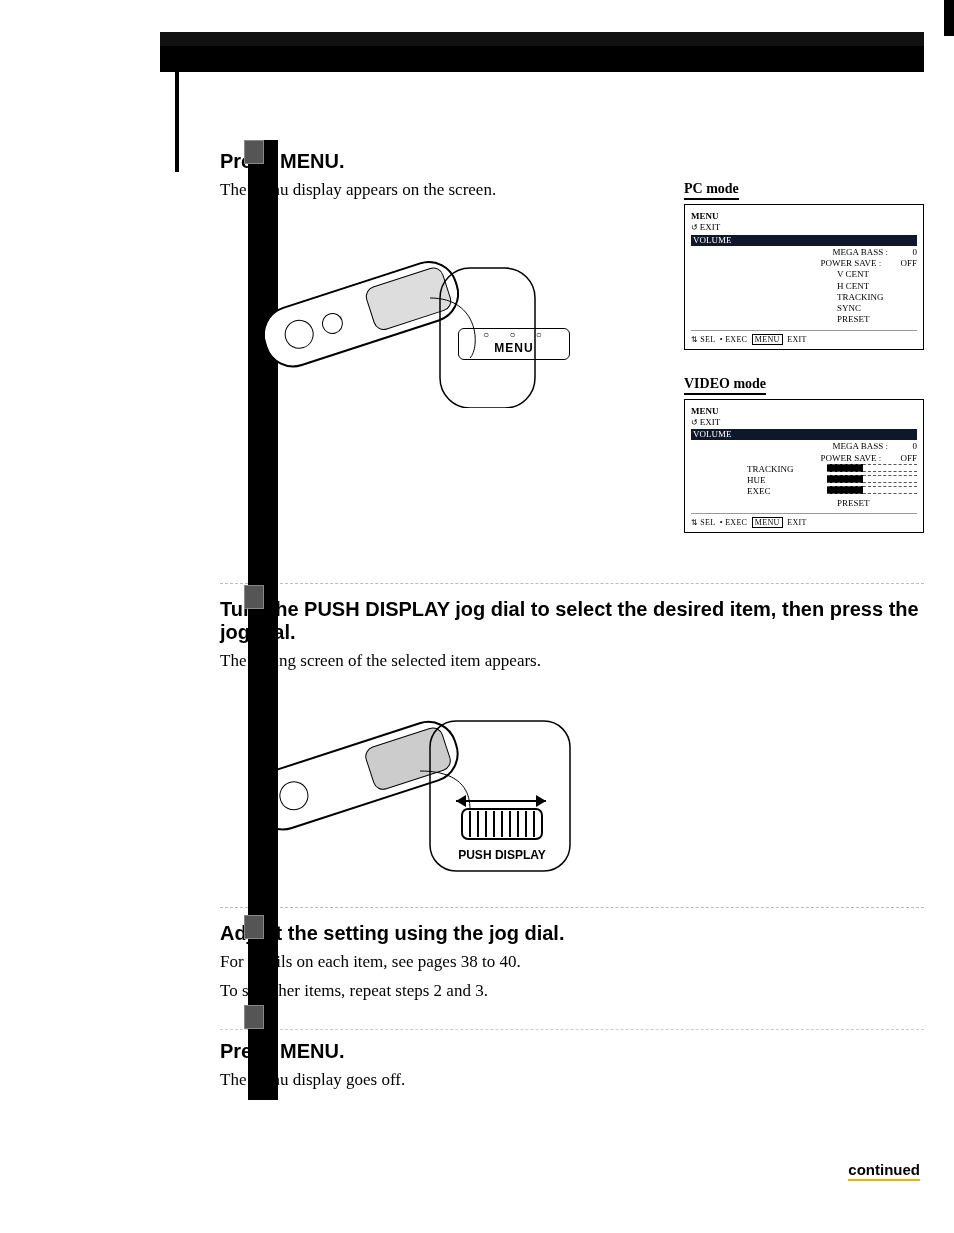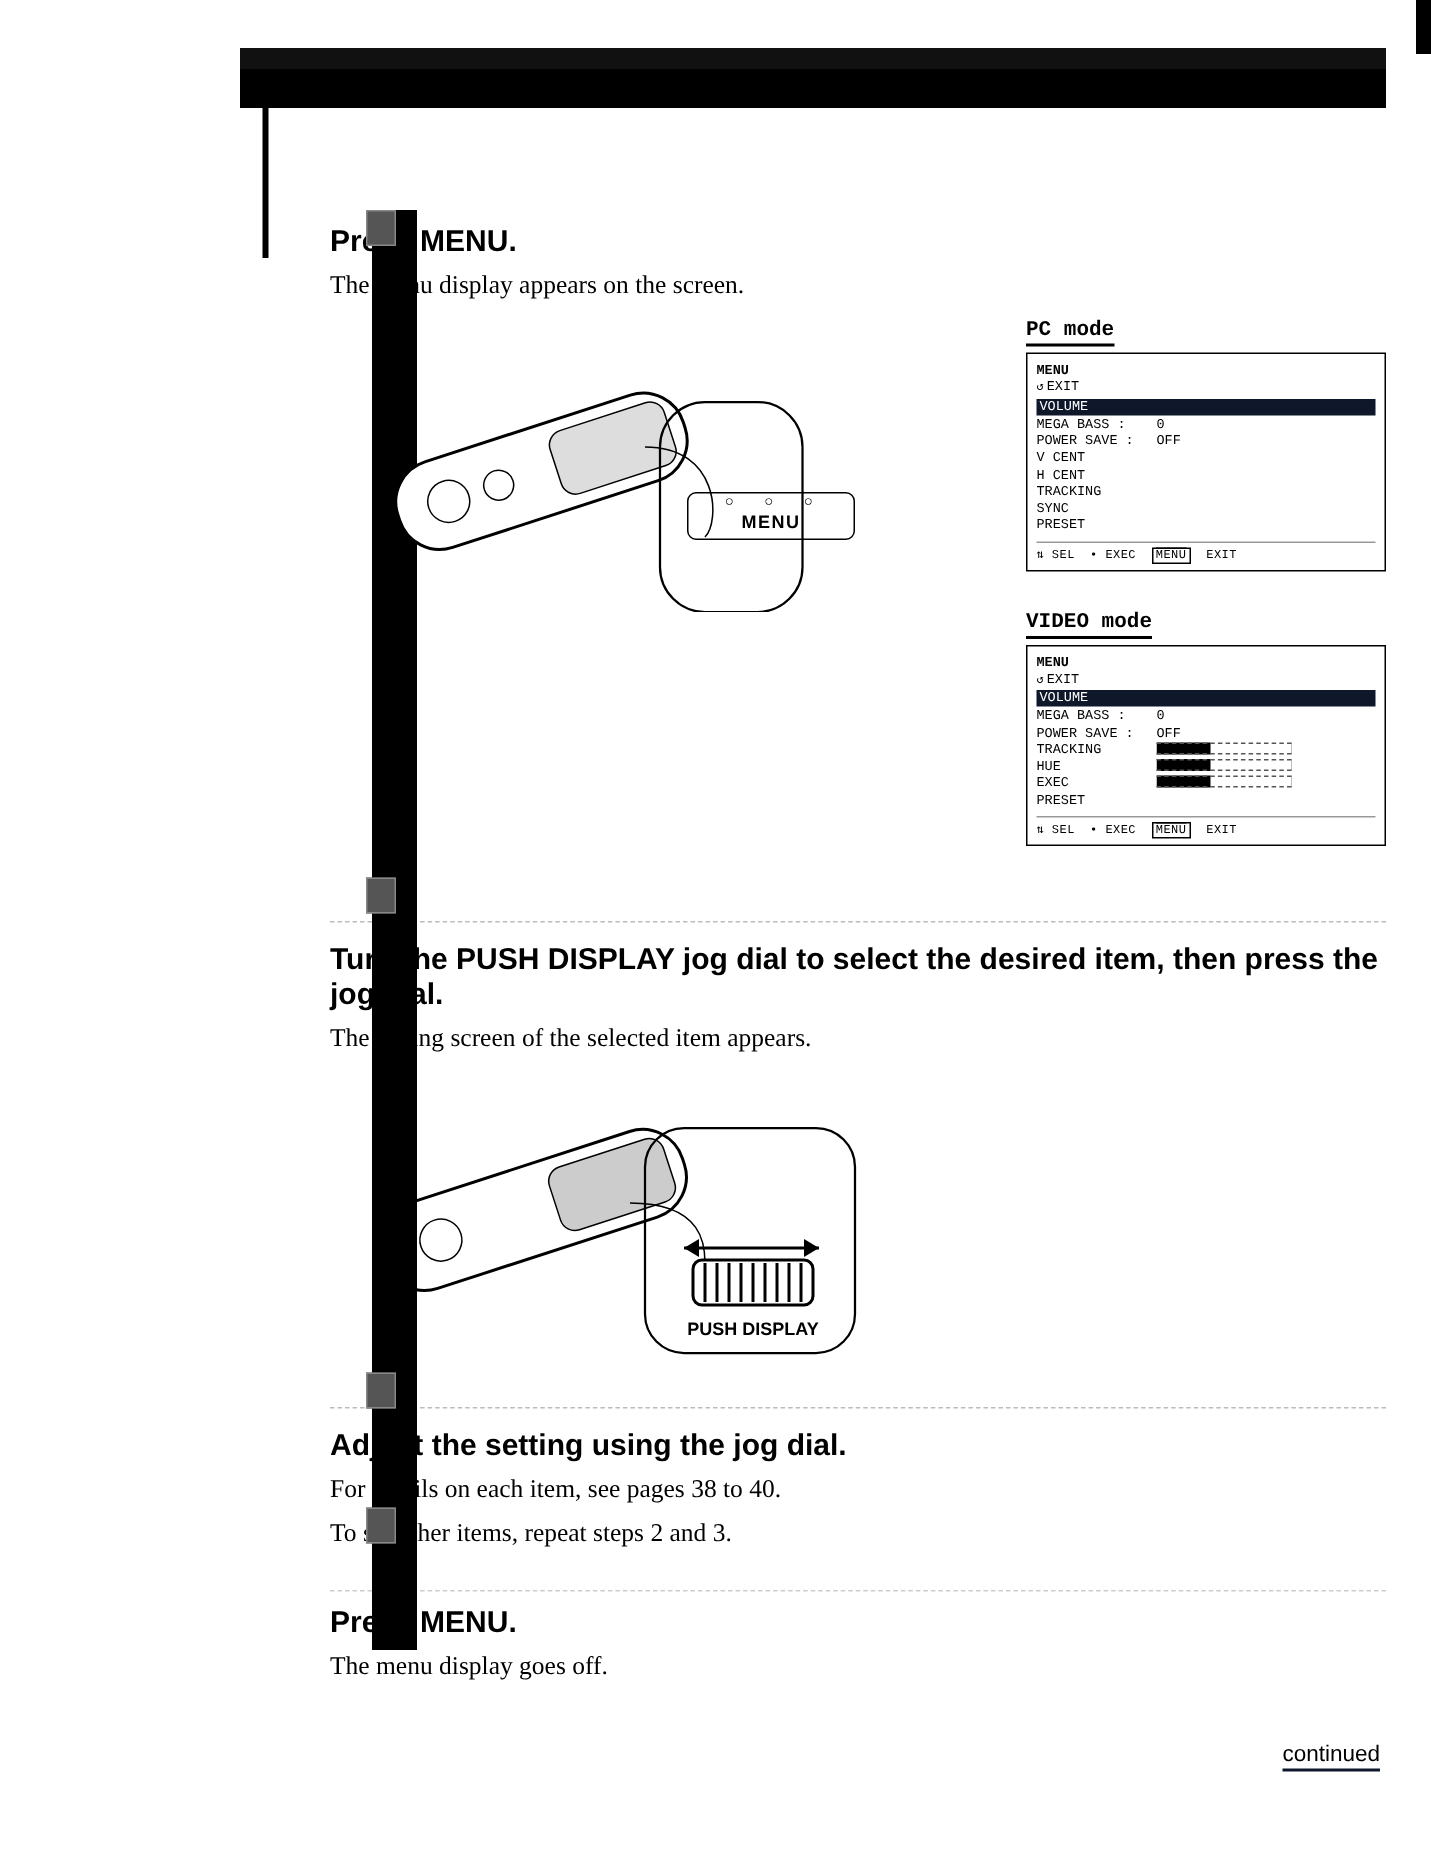--- a/index.html
+++ b/index.html
@@ -21,44 +21,44 @@
   .step1{padding-top:120px;}
   .step1-row{display:flex;gap:30px;align-items:flex-start;}
   .step1-left{flex:1;}
   
   .fig1{width:320px;height:200px;position:relative;margin-top:4px;}
   .fig1 svg{width:100%;height:100%;}
   .menu-knob-box{position:absolute;right:-30px;top:120px;width:110px;border:1px solid #000;border-radius:6px;text-align:center;padding:2px 0 4px 0;font-family:Arial,Helvetica,sans-serif;font-size:10px;letter-spacing:1px;}
   .menu-knob-box .dots{font-size:10px;letter-spacing:3px;line-height:8px;}
   .menu-knob-box .lbl{font-weight:bold;margin-top:2px;font-size:12px;}
   
-  .screens{width:240px;font-family:Liberation Mono, monospace;margin-top:31px;}
+  .screens{width:240px;font-family:Liberation Serif, serif;}
   .mode-title{font-weight:bold;font-size:14px;border-bottom:2px solid #000;display:inline-block;padding-bottom:1px;margin:2px 0 4px 0;}
   .osd{border:1px solid #000;padding:6px 6px 4px 6px;font-size:9px;line-height:1.25;margin-bottom:24px;}
   .osd .hdr{font-weight:bold;}
   .osd .exit::before{content:"\21BA";font-size:8px;margin-right:2px;}
   .osd .sel{background:#0f172a;color:#fff;padding:0 2px;margin:1px 0;display:flex;justify-content:space-between;}
-  .osd .row{display:flex;justify-content:flex-start;gap:8px;}
+  .osd .row{display:flex;justify-content:flex-end;gap:8px;}
   .osd .row .k{min-width:72px;}
   .osd .bar{display:inline-block;width:90px;height:6px;vertical-align:middle;
     background:linear-gradient(to right,#000 0 40%,transparent 40% 100%);
     border-top:1px dashed #555;border-bottom:1px dashed #555;}
   .osd hr{border:none;border-top:1px solid #999;margin:4px 0;}
   .osd .hint{font-size:8px;letter-spacing:0.3px;}
   .osd .hint .btn{border:1px solid #000;padding:0 2px;text-decoration:overline;}
   
   .step2{border-top:1px dashed #bbb;padding-top:14px;}
   .fig2{width:360px;height:200px;margin-top:8px;}
   .fig2 svg{width:100%;height:100%;}
   
   .step3{border-top:1px dashed #bbb;padding-top:14px;}
   
   .step4{border-top:1px dashed #ccc;padding-top:10px;}
   
-  .continued{position:absolute;right:34px;bottom:52px;font-family:Arial,Helvetica,sans-serif;font-weight:normal;font-size:15px;border-bottom:2px solid #0f172a;padding-bottom:1px;}
+  .continued{position:absolute;right:34px;bottom:52px;font-family:Arial,Helvetica,sans-serif;font-weight:bold;font-size:15px;border-bottom:2px solid #eab308;padding-bottom:1px;}
   .edge-r{position:absolute;top:0;right:0;width:10px;height:36px;background:#000;}
 </style>
 </head>
 <body>
 
 <div class="page">
   <div class="edge-r"></div>
   <div class="scanbar"></div>
 
   <div class="leftcol">

